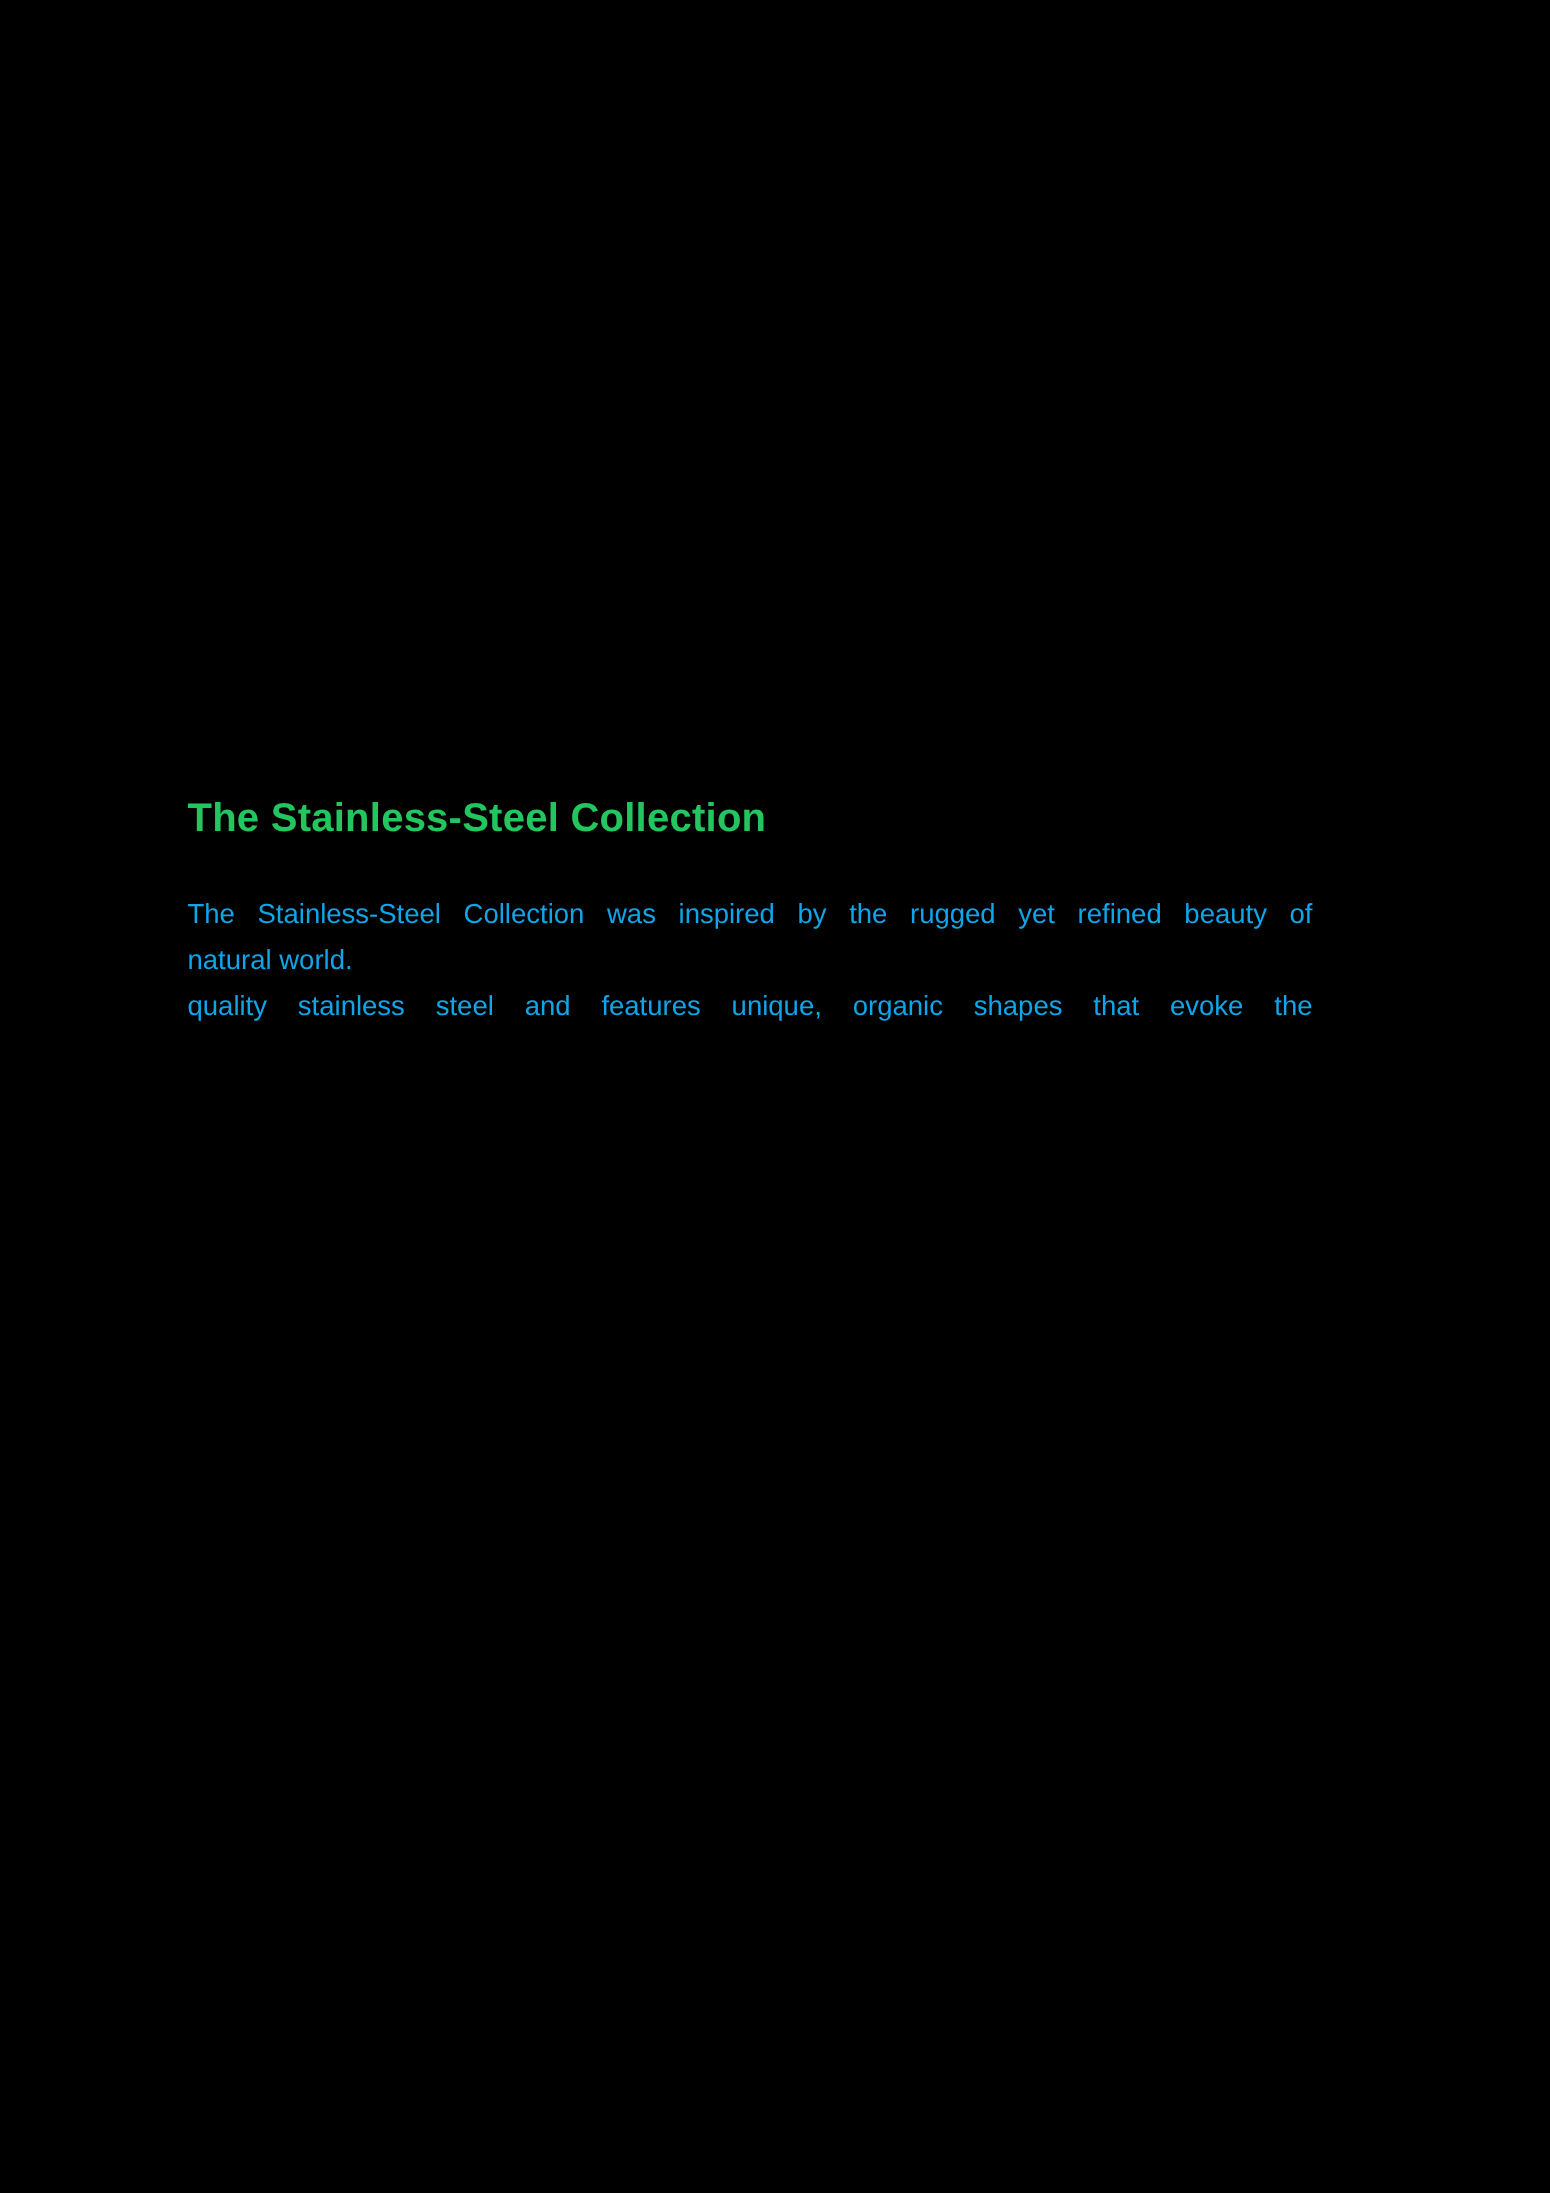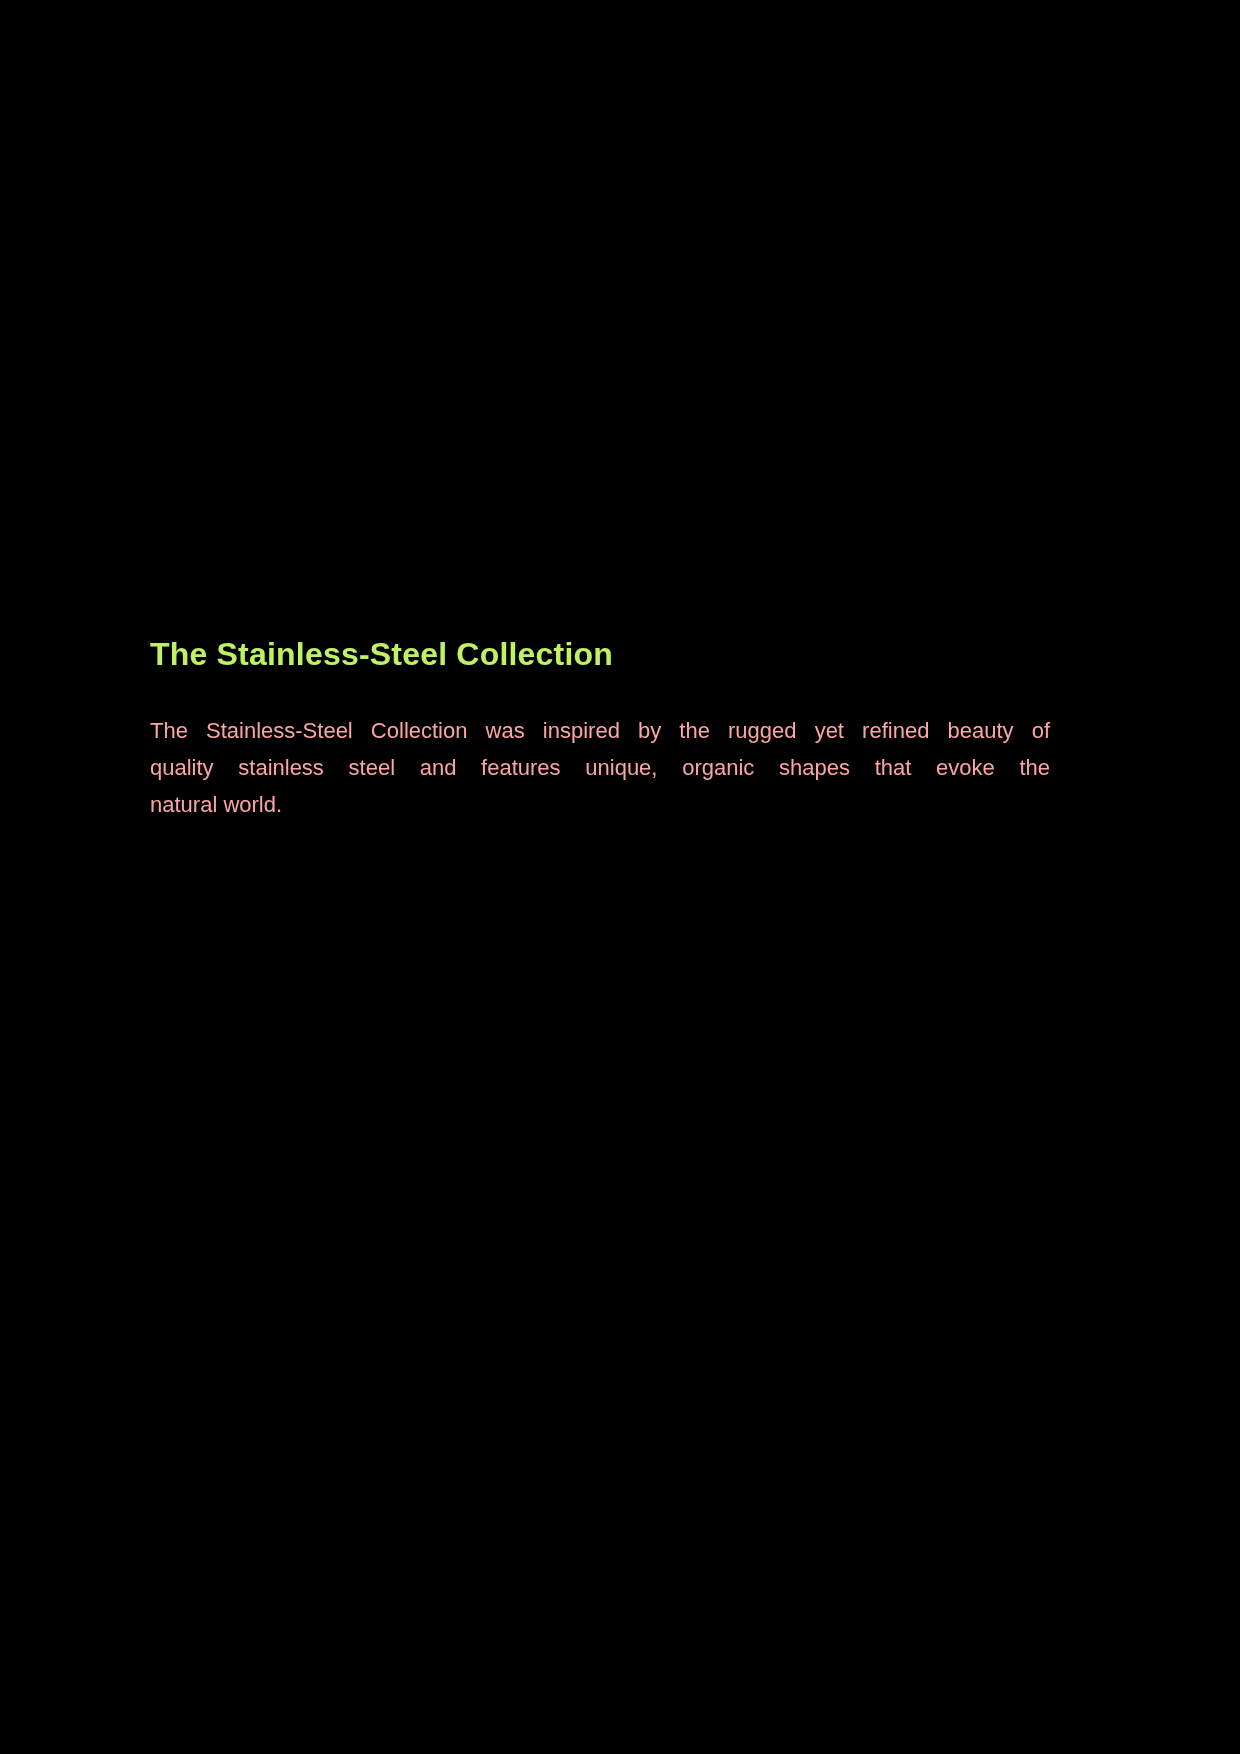--- a/index.html
+++ b/index.html
@@ -27,42 +27,42 @@
     left: 150px;
     top: 634px;
     width: 900px;
     color: #ffffff;
   }
   .title {
     margin: 0 0 38px 0;
     font-size: 32px;
     font-weight: bold;
     line-height: 40px;
-    color: #bef264;
+    color: #22c55e;
     letter-spacing: 0.2px;
   }
   .paragraph {
     font-size: 22px;
     line-height: 37px;
-    color: #fca5a5;
+    color: #0ea5e9;
   }
   .para-line {
     text-align: justify;
     text-align-last: justify;
   }
   .para-line.last {
     text-align: left;
     text-align-last: left;
   }
 </style>
 </head>
 <body>
 
 <div class="page">
   <div class="content">
     <h1 class="title">The Stainless-Steel Collection</h1>
     <div class="paragraph">
       <div class="para-line">The Stainless-Steel Collection was inspired by the rugged yet refined beauty of</div>
+      <div class="para-line last">natural world.</div>
       <div class="para-line">quality stainless steel and features unique, organic shapes that evoke the</div>
-      <div class="para-line last">natural world.</div>
     </div>
   </div>
 </div>
 
 </body></html>

